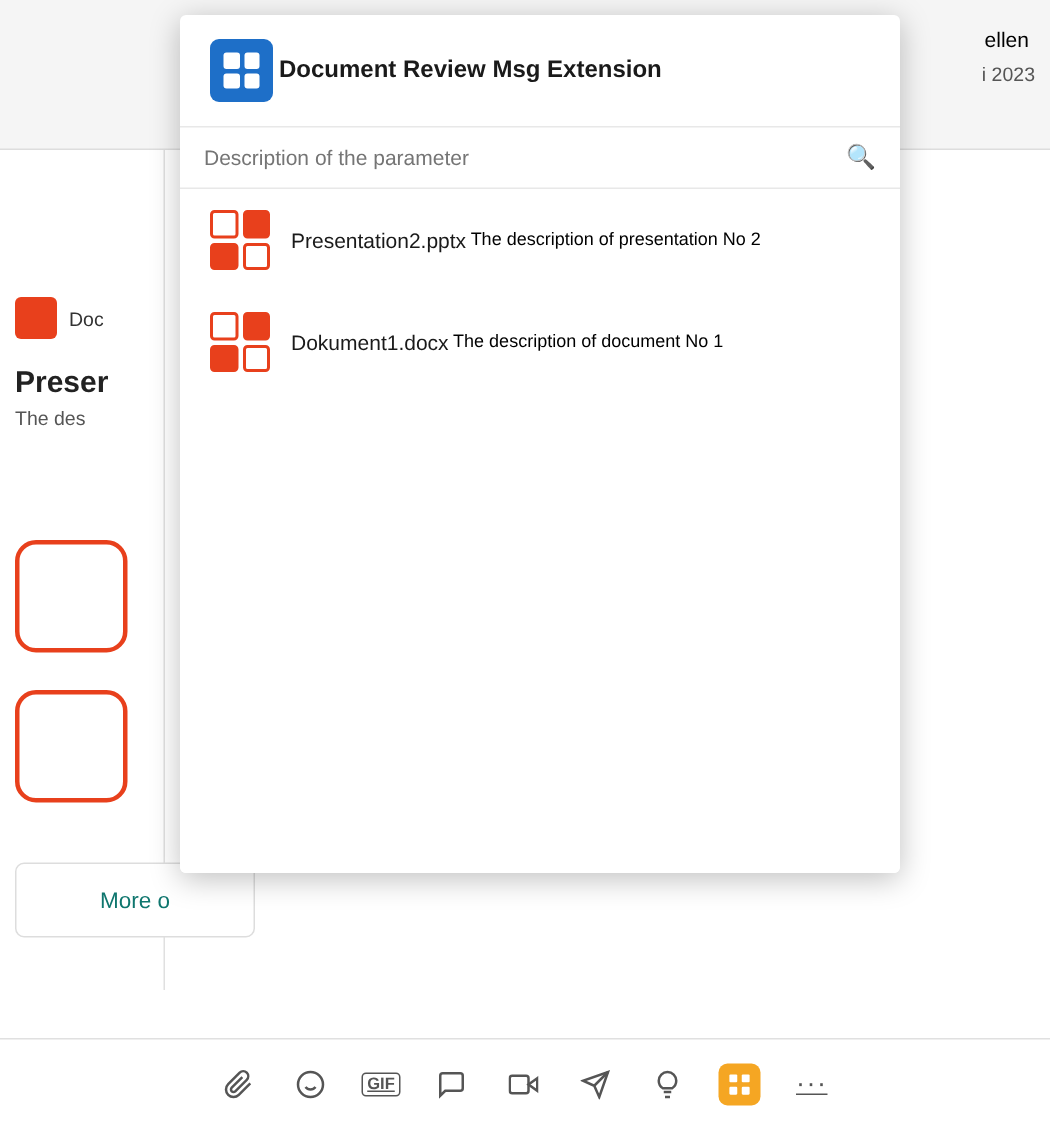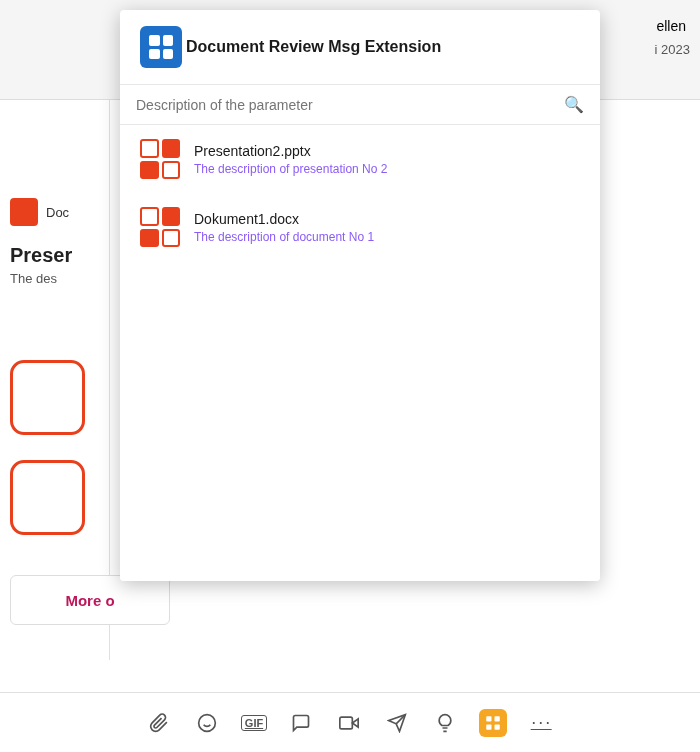--- a/index.html
+++ b/index.html
@@ -137,22 +137,22 @@
       border: 1px solid #ddd;
       border-radius: 6px;
       display: flex;
       align-items: center;
       justify-content: center;
       cursor: pointer;
     }
 
     .more-button-label {
       font-size: 15px;
-      color: #be185d;
-      font-weight: 700;
+      color: #0f766e;
+      font-weight: 400;
     }
 
     
     .bottom-toolbar {
       position: absolute;
       bottom: 0;
       left: 0;
       width: 700px;
       height: 60px;
       background: #fff;
@@ -289,33 +289,33 @@
     .file-icon-grid .sq.filled {
       background: #e8401c;
     }
 
     .file-icon-grid .sq.empty {
       background: transparent;
     }
 
     .file-info {
       display: flex;
-      flex-direction: column;
+      flex-direction: row;
       gap: 3px;
     }
 
     .file-name {
       font-size: 14px;
       font-weight: 500;
       color: #1a1a1a;
     }
 
     .file-desc {
       font-size: 12px;
-      color: #8b5cf6;
+      color: #000000;
     }
 
     
     .dropdown-body {
       height: 320px;
       background: #fff;
     }
   </style>
 </head>
 <body>

